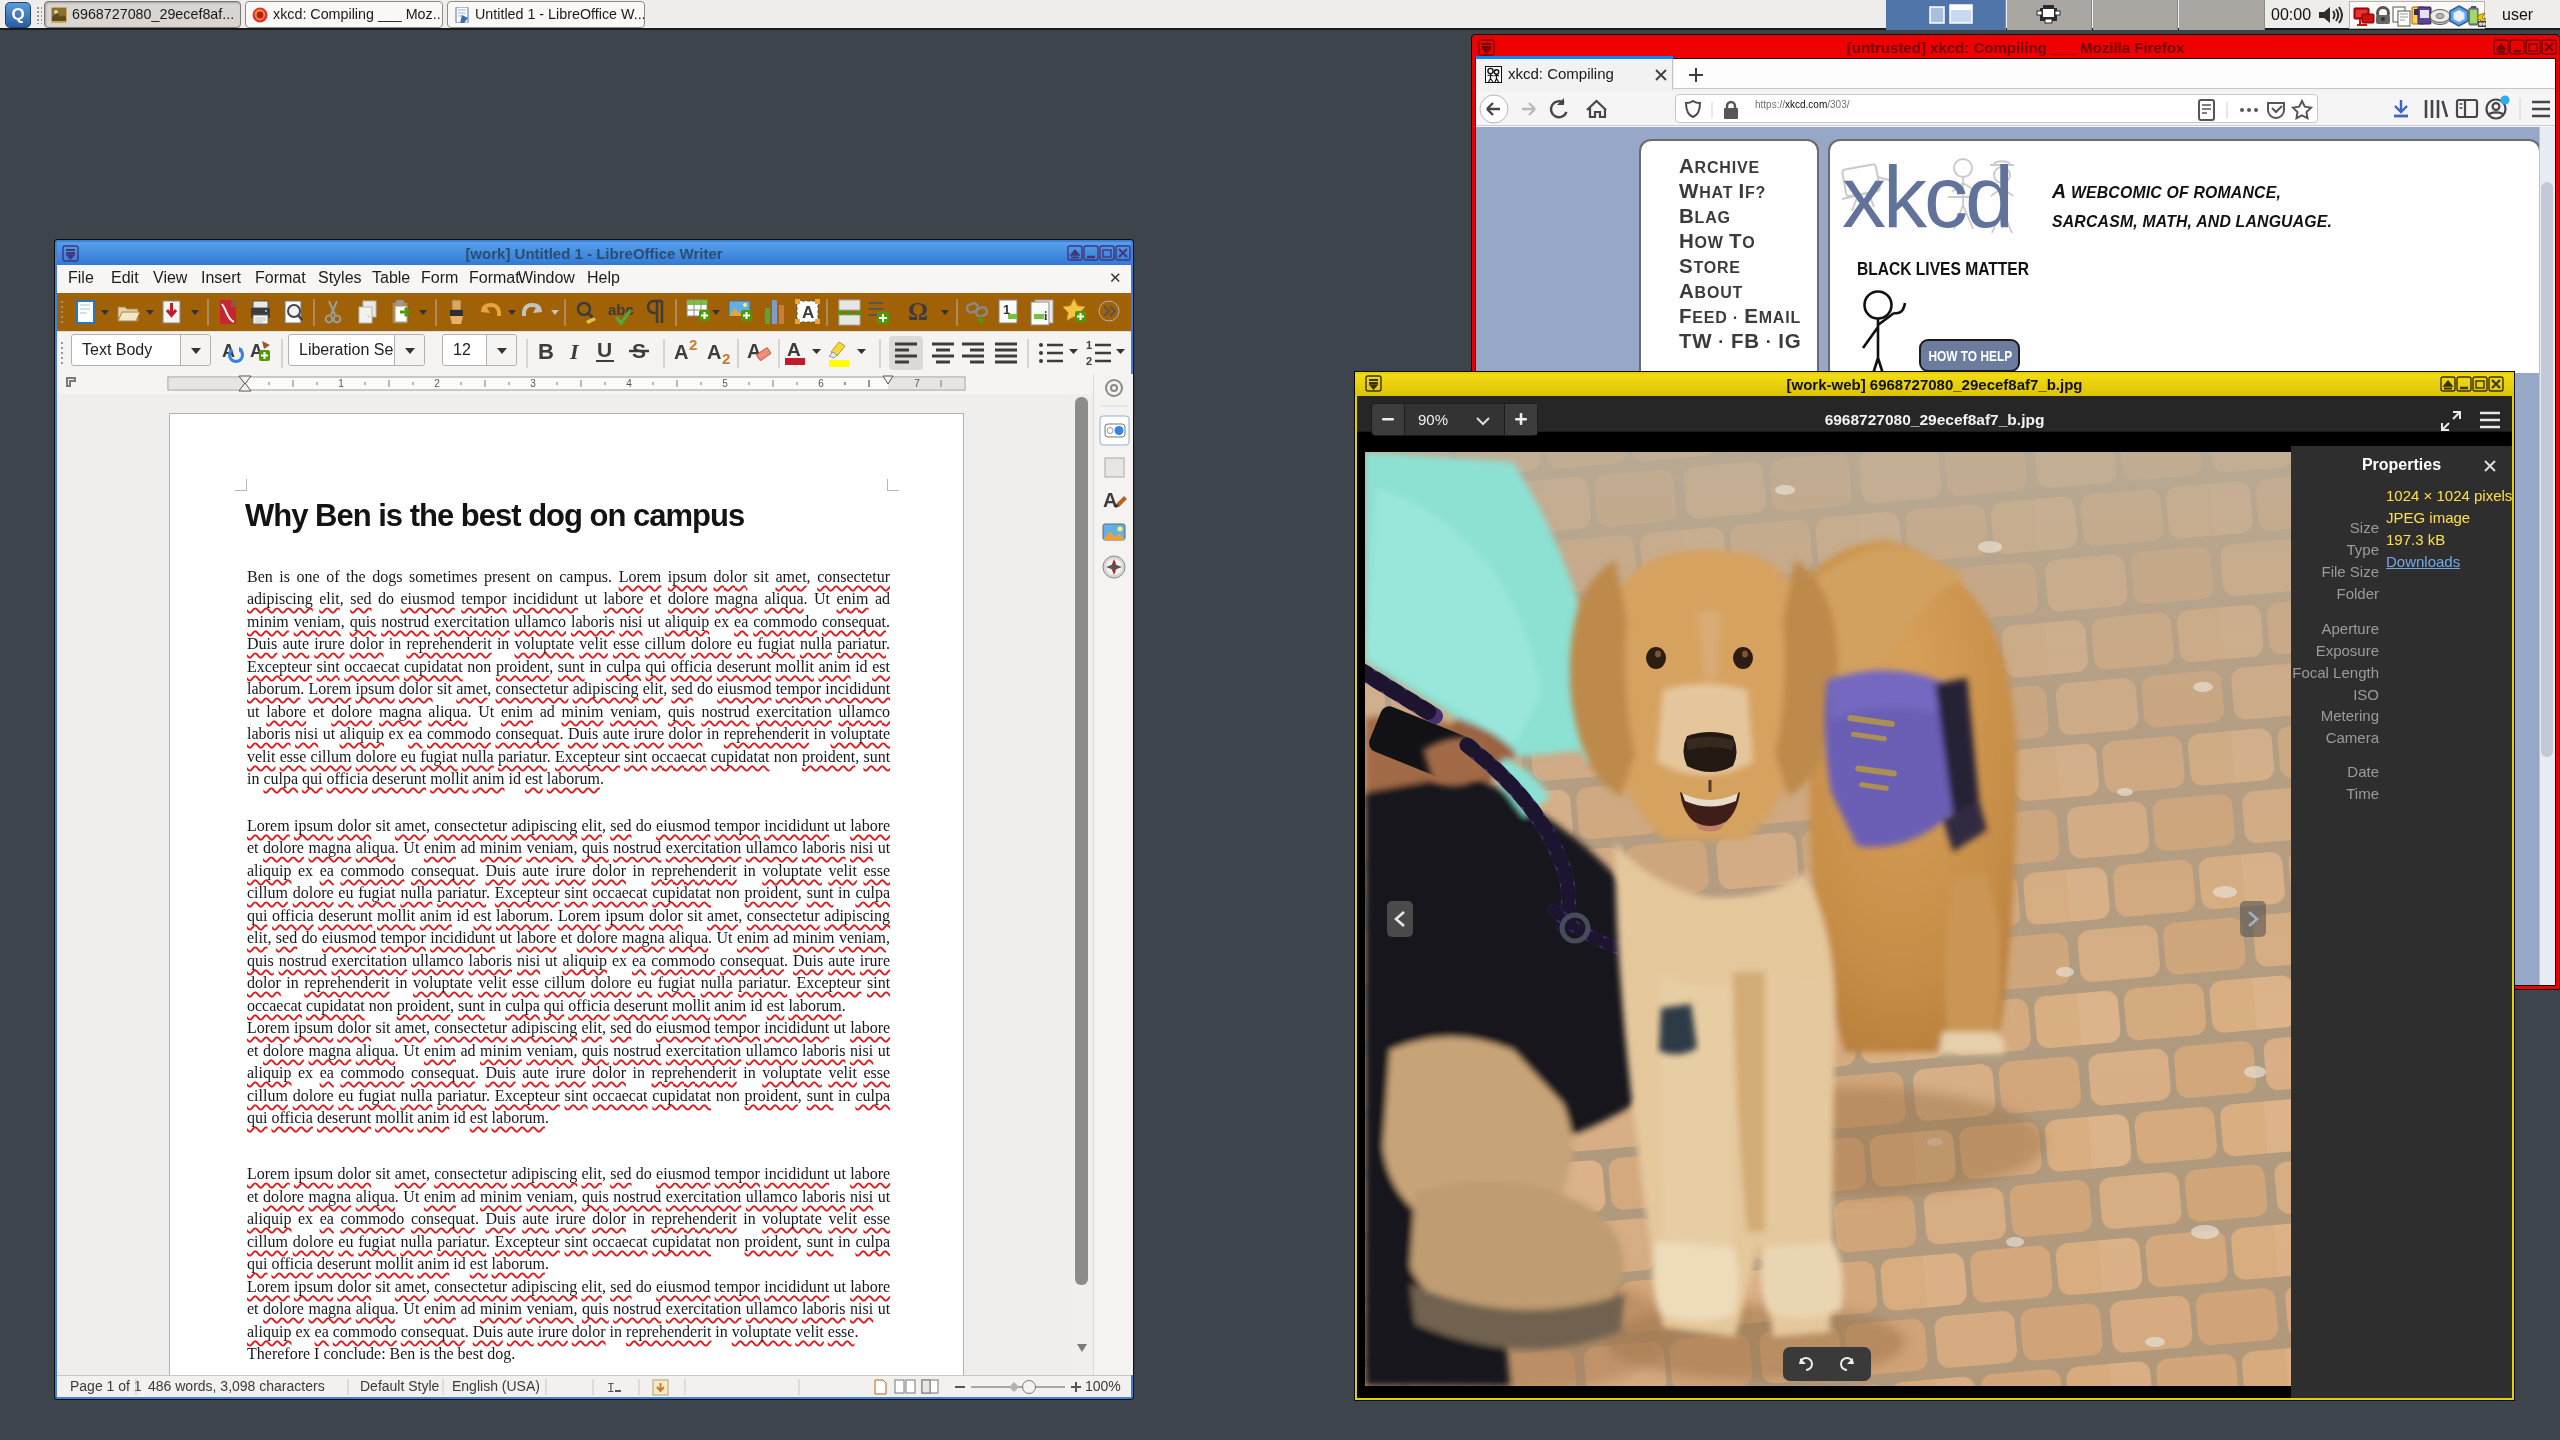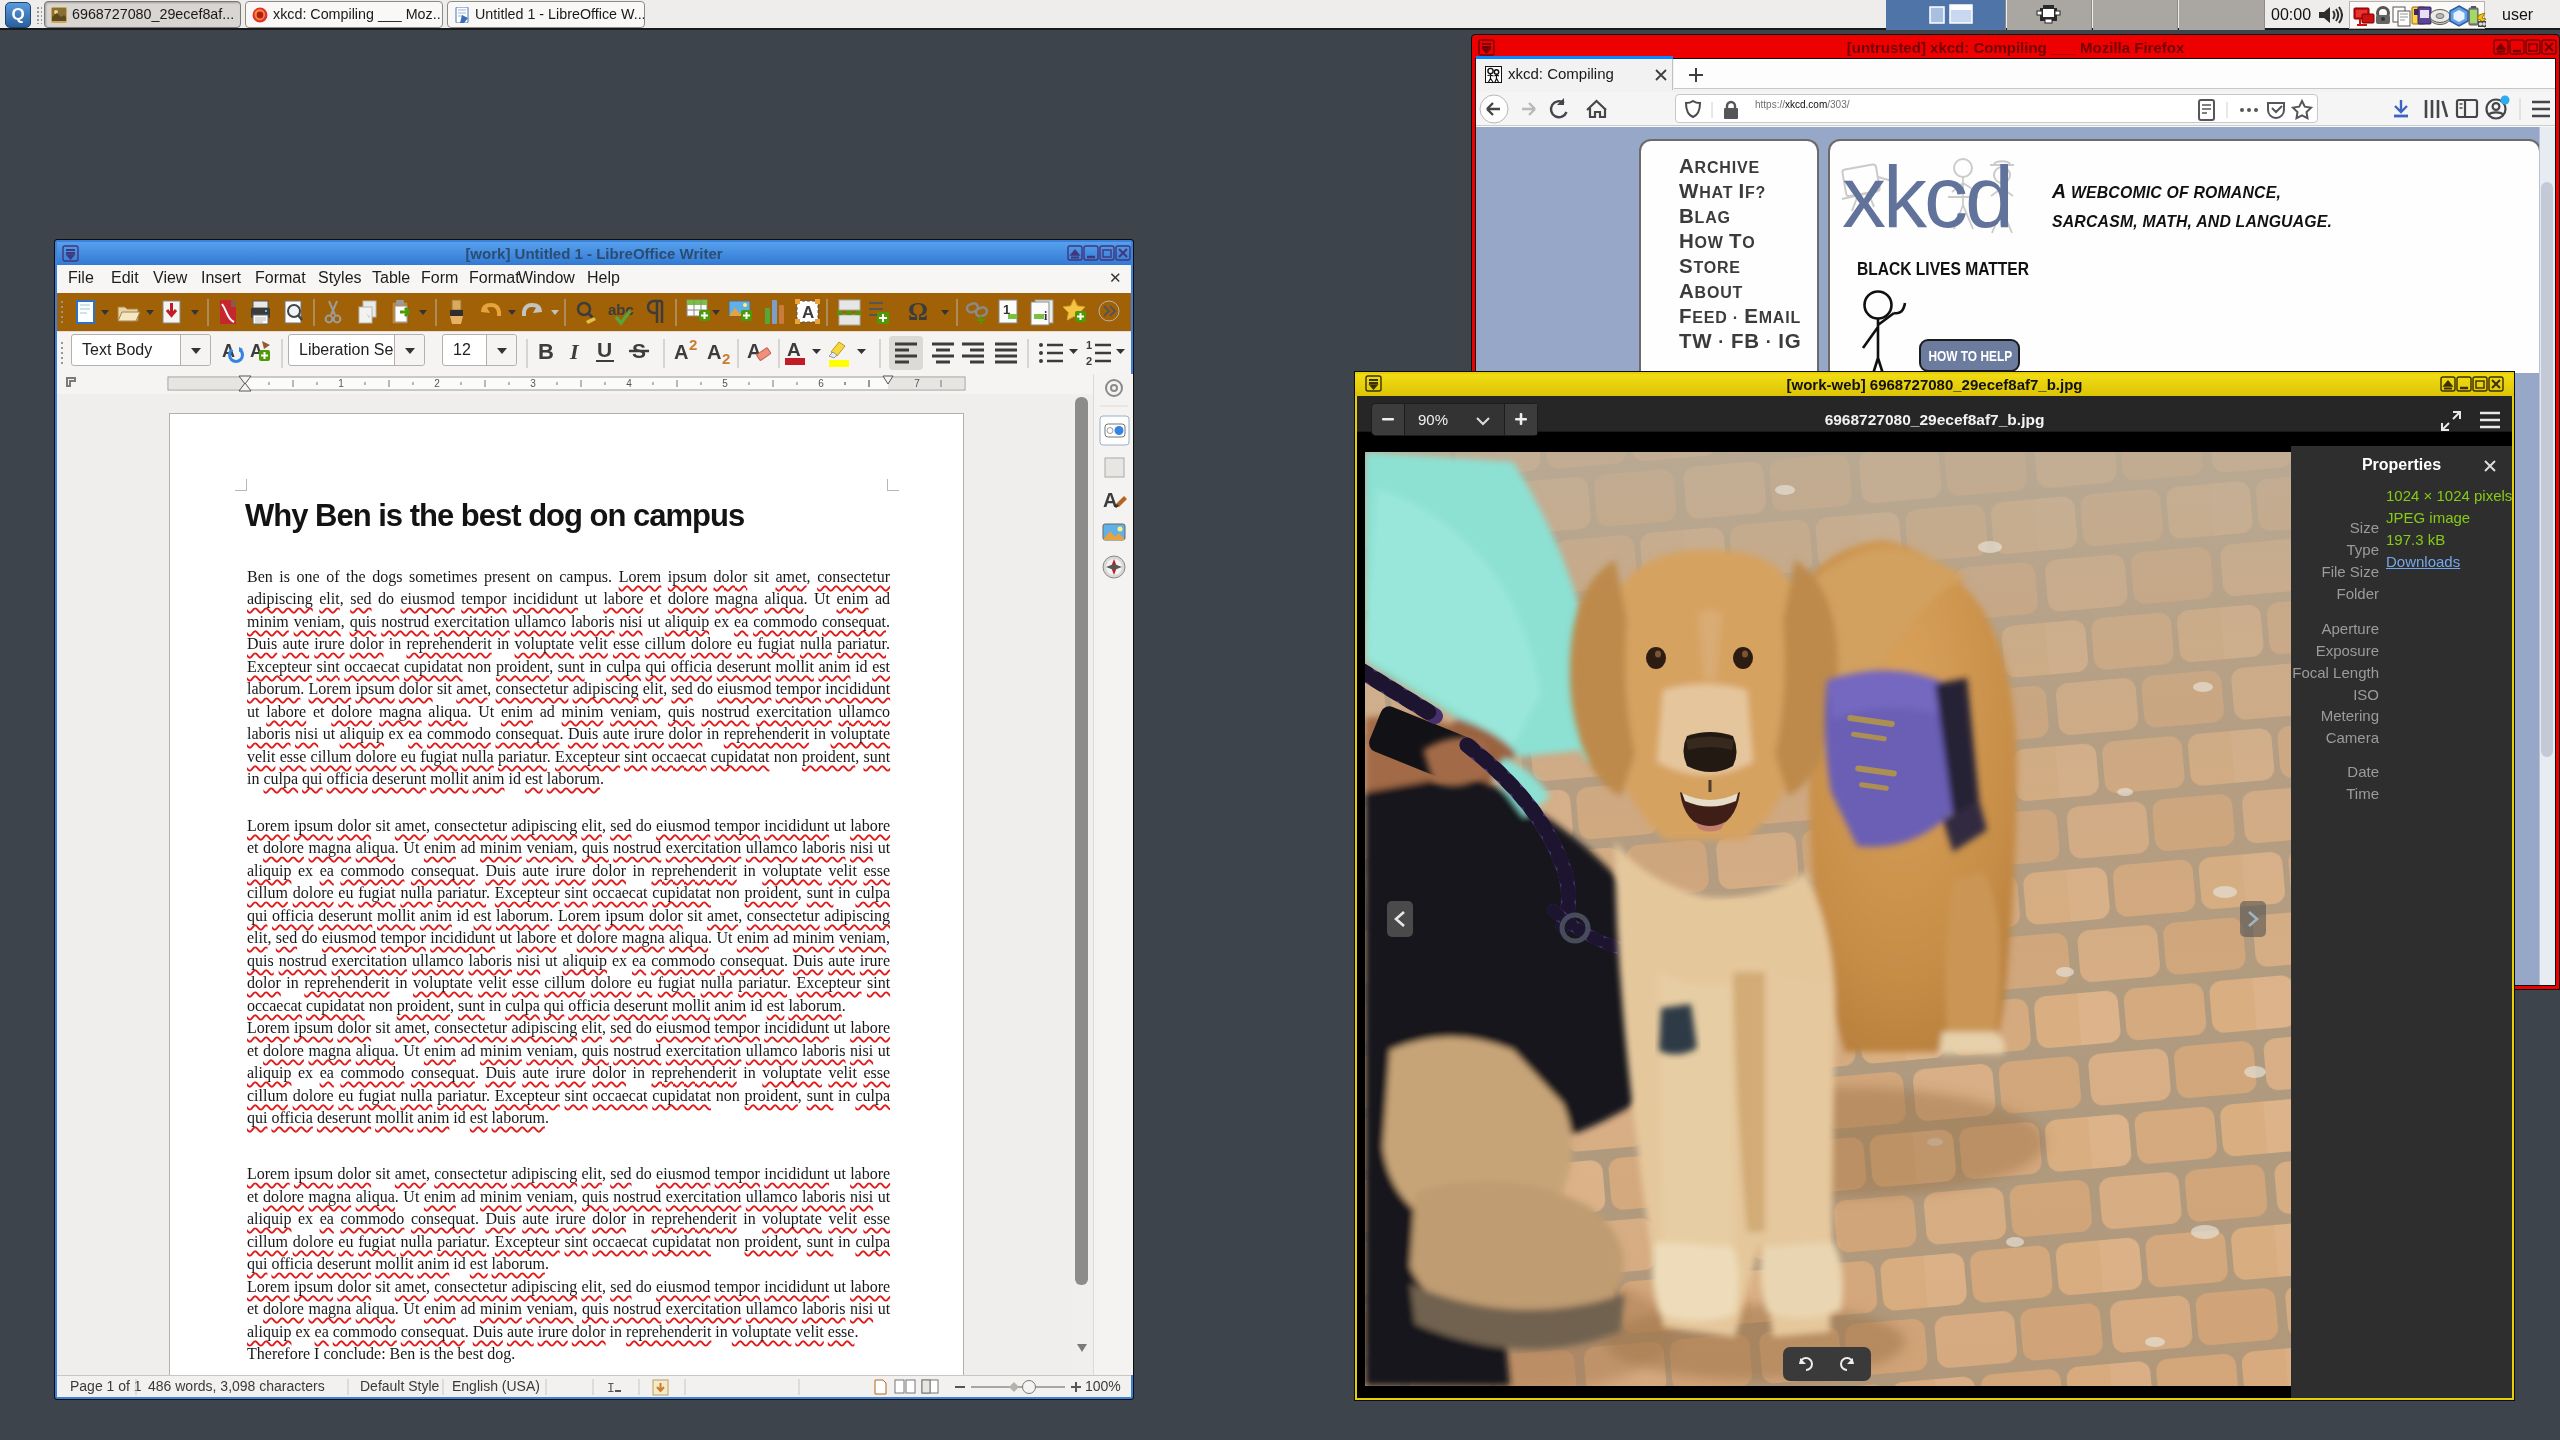--- a/index.html
+++ b/index.html
@@ -61,21 +61,21 @@
 #xblm{position:absolute;left:27px;top:117px;font-size:19px;font-weight:bold;color:#111;transform:scaleX(.82);transform-origin:0 0;white-space:nowrap;}
 #xhelp{position:absolute;left:89px;top:198px;width:101px;height:33px;background:#6b7c9e;border:2.5px solid #1c1c1c;border-radius:9px;color:#fff;text-align:center;line-height:29px;}
 #xhelp span{display:inline-block;font-size:14px;font-weight:bold;transform:scaleX(.85);transform-origin:50% 50%;white-space:nowrap;}
 
 #vw{position:absolute;left:1355px;top:372px;width:1159px;height:1028px;background:#e7cf08;outline:1px solid #0c0c0c;}
 #vwtitle{position:absolute;left:0;top:2px;width:100%;height:22px;color:#111;font-weight:bold;font-size:15px;text-align:center;line-height:22px;background:linear-gradient(#f2dc14,#dcc405);}
 #vwbody{position:absolute;left:2px;top:24px;width:1155px;height:1002px;background:#000;}
 #vwhead{position:absolute;left:0;top:0;width:100%;height:36px;background:#262626;border-bottom:1px solid #1a1a1a;}
 #vwprops{position:absolute;left:934px;top:50px;width:221px;height:952px;background:#2e2e2e;font-size:15px;}
 #vwprops .lbl{position:absolute;color:#9b9b9b;right:133px;white-space:nowrap;margin-top:32px;}
-#vwprops .val{position:absolute;color:#84cc16;left:95px;white-space:nowrap;}
+#vwprops .val{position:absolute;color:#fde047;left:95px;white-space:nowrap;}
 #vwzoom{position:absolute;left:14px;top:7px;width:167px;height:33px;background:#333333;border:1px solid #1c1c1c;border-radius:5px;}
 .vbtn{position:absolute;top:0;width:33px;height:31px;background:#3c3c3c;}
 .vbtn svg{position:absolute;left:10px;top:9px;}
 .vbtn:first-child{border-right:1px solid #1c1c1c;border-radius:4px 0 0 4px;}
 #vwnavL{position:absolute;left:30px;top:505px;width:26px;height:36px;background:#4a4a4a;border-radius:5px;padding:9px 0 0 6px;}
 #vwnavR{position:absolute;left:883px;top:505px;width:26px;height:36px;background:rgba(74,74,74,.55);border-radius:5px;padding:9px 0 0 6px;}
 #vwrot{position:absolute;left:426px;top:951px;width:88px;height:34px;background:#3a3a3a;border-radius:7px;}
 </style></head>
 <body>
 

